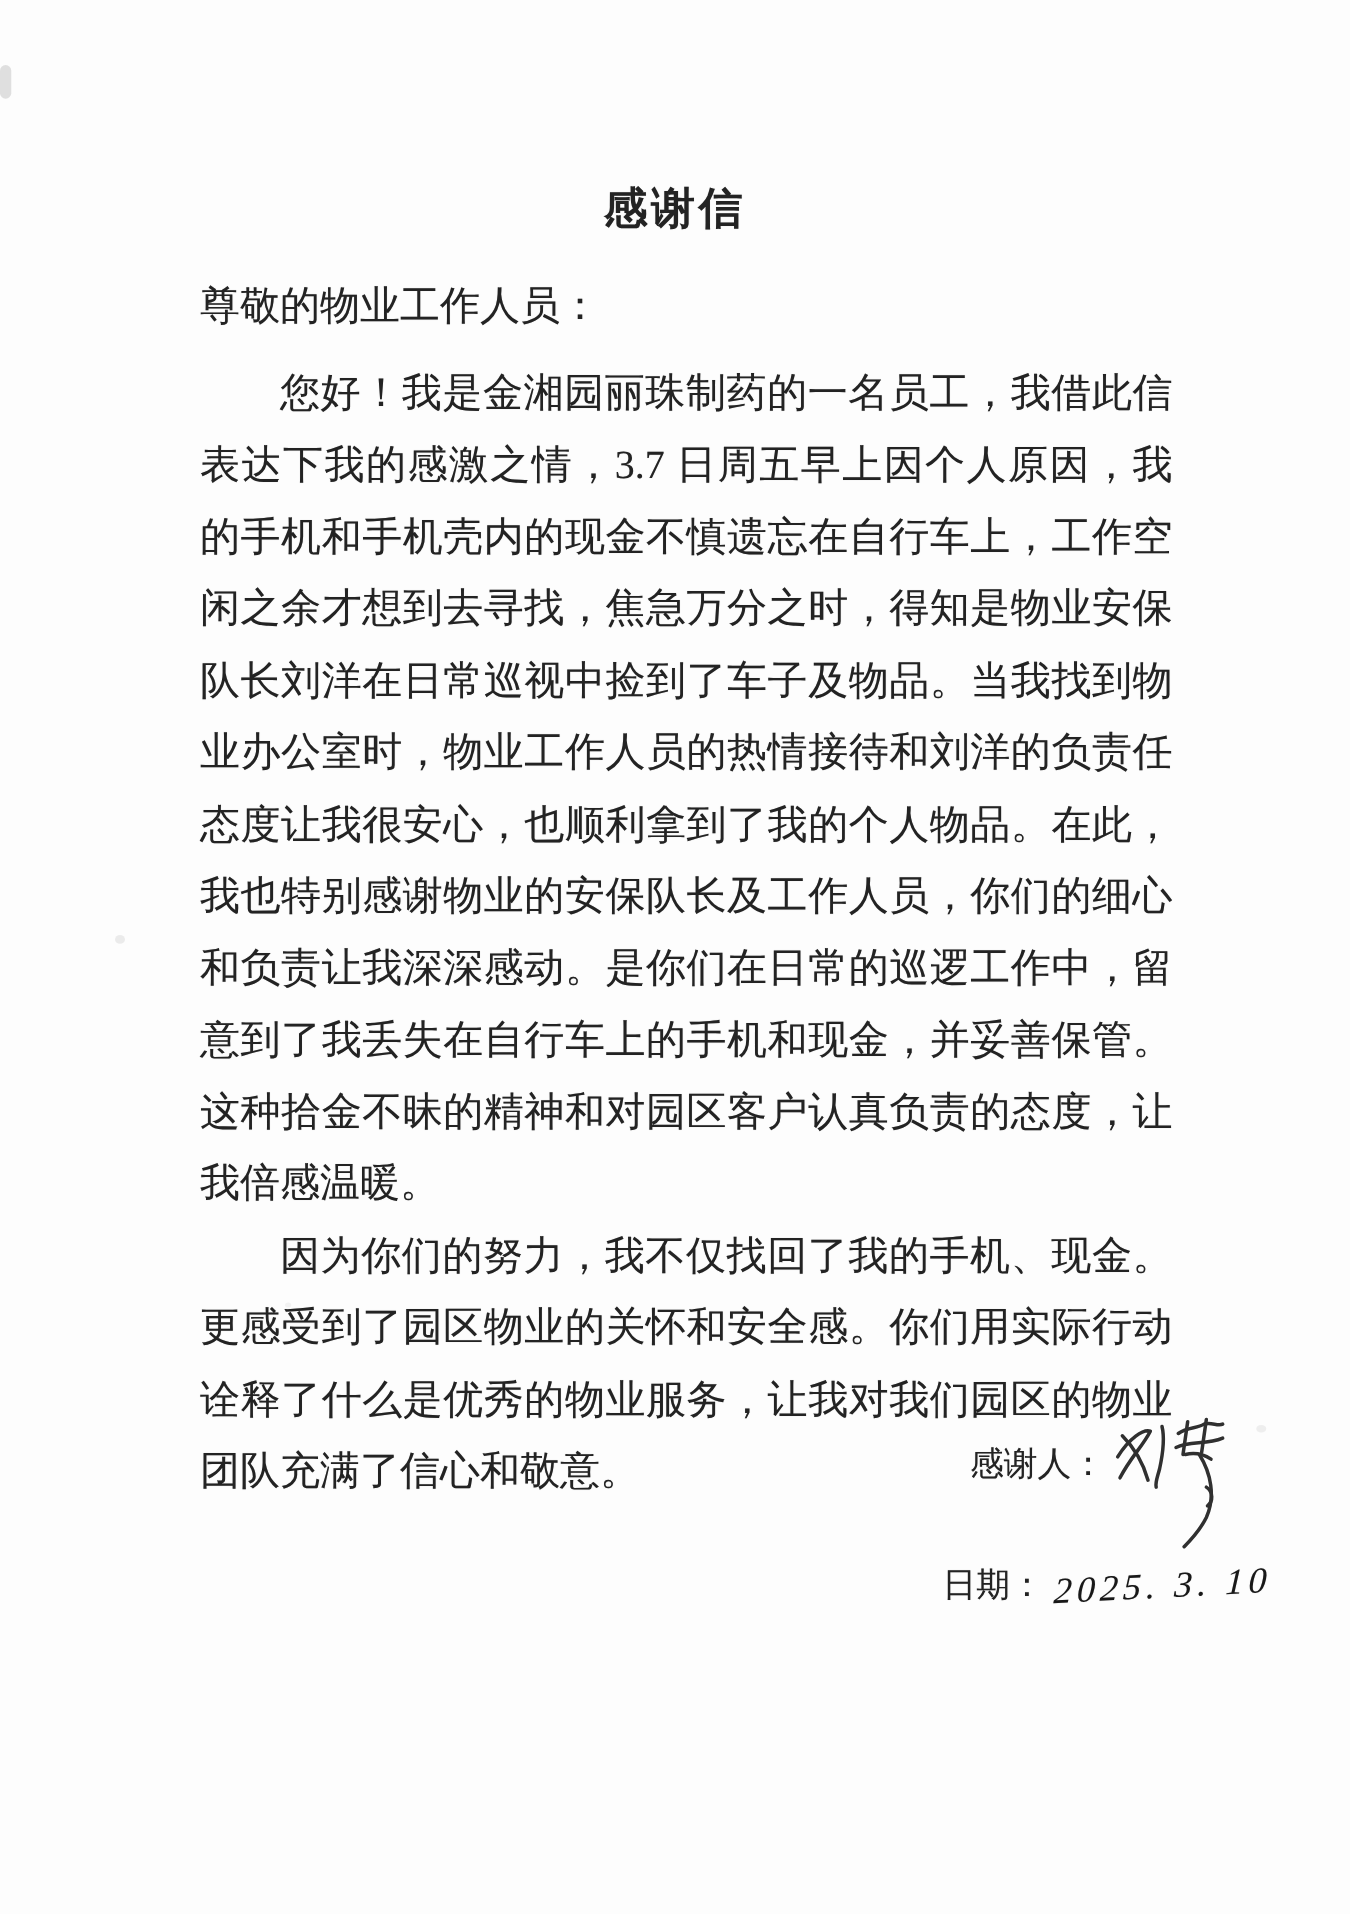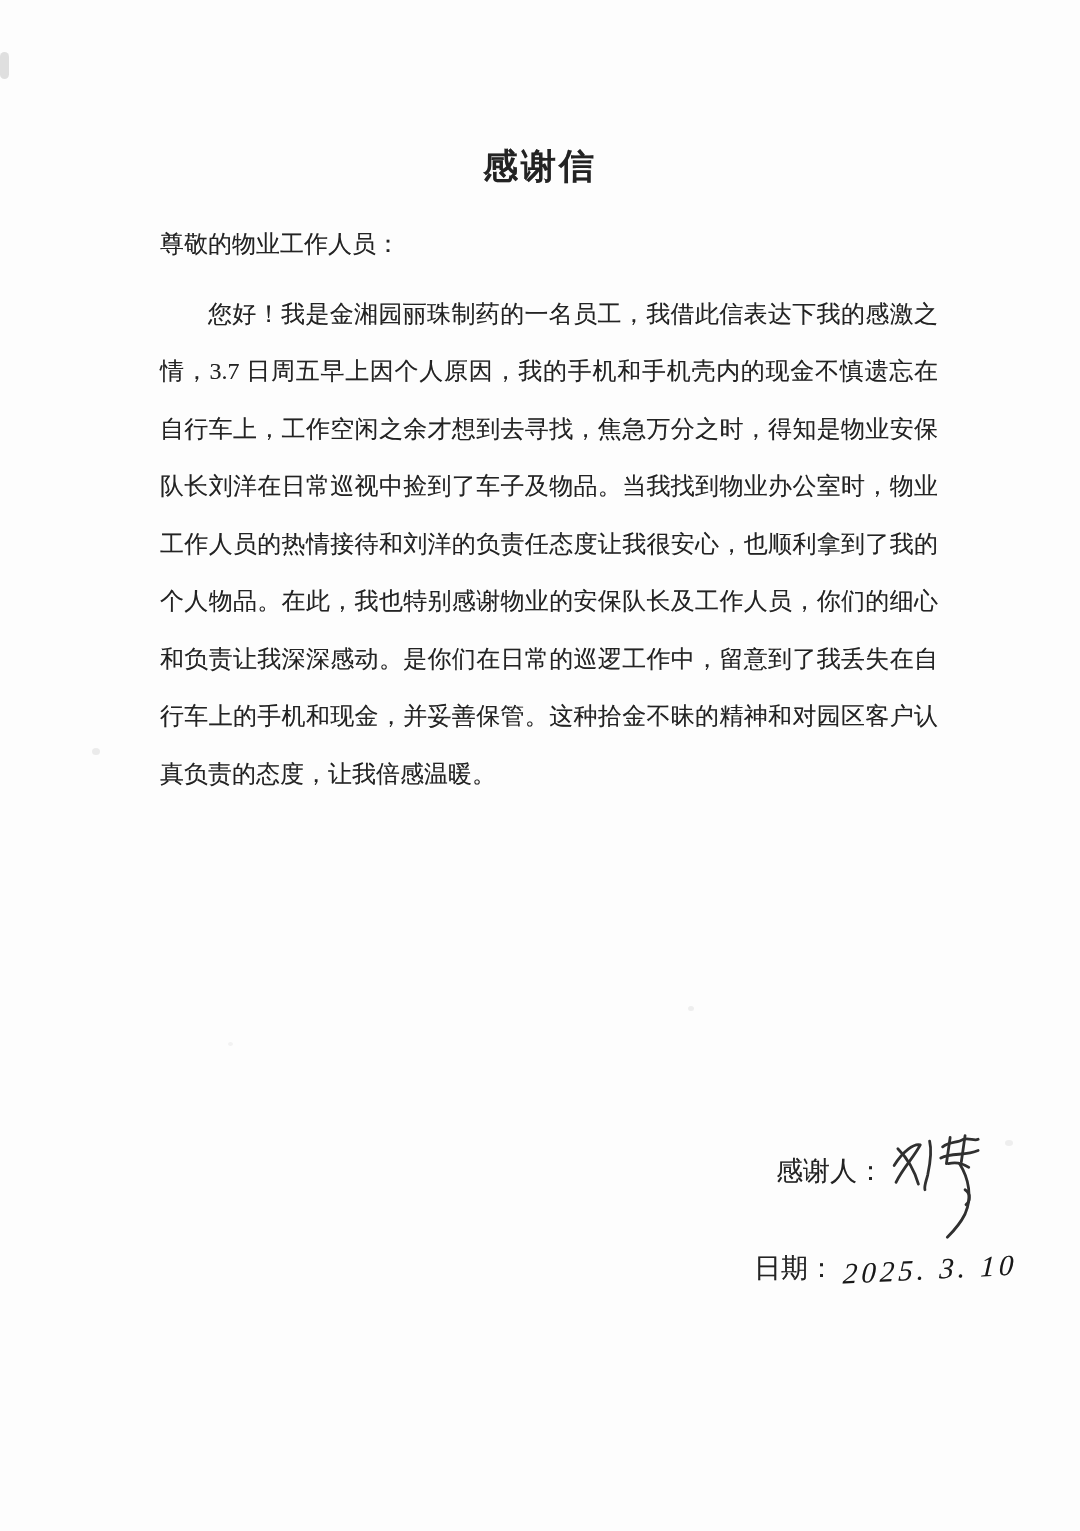--- a/index.html
+++ b/index.html
@@ -15,21 +15,21 @@
   .page * { text-shadow:0 0 0.6px rgba(40,40,40,0.35); }
 
   .title {
     position:absolute; top:148px; left:0; width:100%;
     margin:0; text-align:center;
     font-size:35px; font-weight:600; letter-spacing:3px; line-height:38px;
   }
 
   .body-text {
     position:absolute; top:216px; left:160px; width:778px;
-    font-size:24px; line-height:57.5px;
+    font-size:32px; line-height:57.5px;
     text-align:justify;
   }
   .salutation { margin:0 0 12px 0; }
   .para { margin:0; text-indent:2em; }
   .closing { margin:50px 0 0 0; text-indent:2em; }
 
   .signature-block { position:absolute; top:1136px; left:728px; }
   .sig-row { display:flex; align-items:flex-start;margin-left:48px; }
   .sig-label { font-size:27px; line-height:34px; margin-top:18px; white-space:nowrap; }
   .handwritten-signature { width:104px; height:112px; margin-left:2px; margin-top:-6px; }
@@ -54,20 +54,21 @@
 </head>
 <body>
 
 <div class="page">
 
   <h1 class="title">感谢信</h1>
 
   <div class="body-text">
     <p class="salutation">尊敬的物业工作人员：</p>
     <p class="para">您好！我是金湘园丽珠制药的一名员工，我借此信表达下我的感激之情，3.7 日周五早上因个人原因，我的手机和手机壳内的现金不慎遗忘在自行车上，工作空闲之余才想到去寻找，焦急万分之时，得知是物业安保队长刘洋在日常巡视中捡到了车子及物品。当我找到物业办公室时，物业工作人员的热情接待和刘洋的负责任态度让我很安心，也顺利拿到了我的个人物品。在此，我也特别感谢物业的安保队长及工作人员，你们的细心和负责让我深深感动。是你们在日常的巡逻工作中，留意到了我丢失在自行车上的手机和现金，并妥善保管。这种拾金不昧的精神和对园区客户认真负责的态度，让我倍感温暖。</p>
+    <p class="para">因为你们的努力，我不仅找回了我的手机、现金。更感受到了园区物业的关怀和安全感。你们用实际行动诠释了什么是优秀的物业服务，让我对我们园区的物业团队充满了信心和敬意。</p>
   </div>
 
   <div class="signature-block">
     <div class="sig-row">
       <span class="sig-label">感谢人：</span>
       <svg class="handwritten-signature" viewBox="0 0 110 120" fill="none" stroke="#1f1f1f" stroke-width="3" stroke-linecap="round" stroke-linejoin="round" opacity="0.92" aria-label="邓攀">
         <path d="M8 38 C18 22, 30 14, 36 16 C30 28, 18 40, 10 56"></path>
         <path d="M12 20 C22 30, 30 44, 34 58"></path>
         <path d="M46 12 C48 20, 47 34, 44 48 C42 56, 40 60, 41 64"></path>
         <path d="M60 18 C68 12, 76 14, 82 10 C88 8, 94 12, 98 10"></path>

